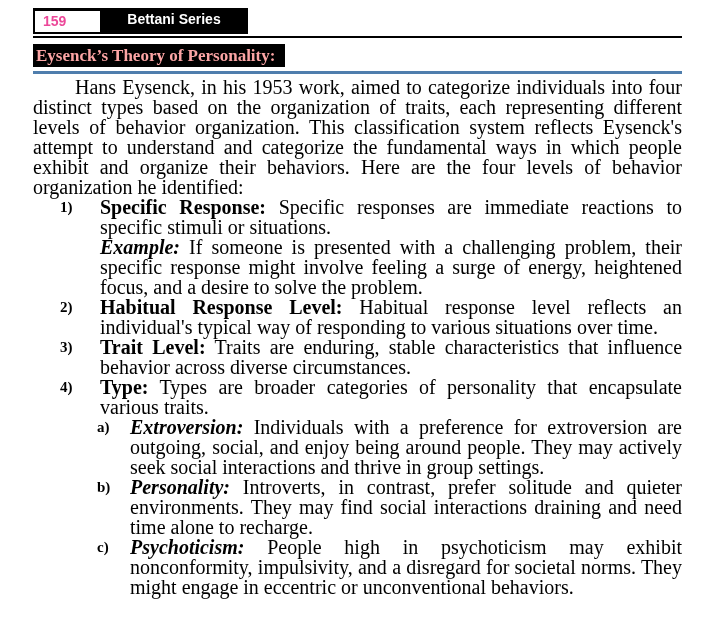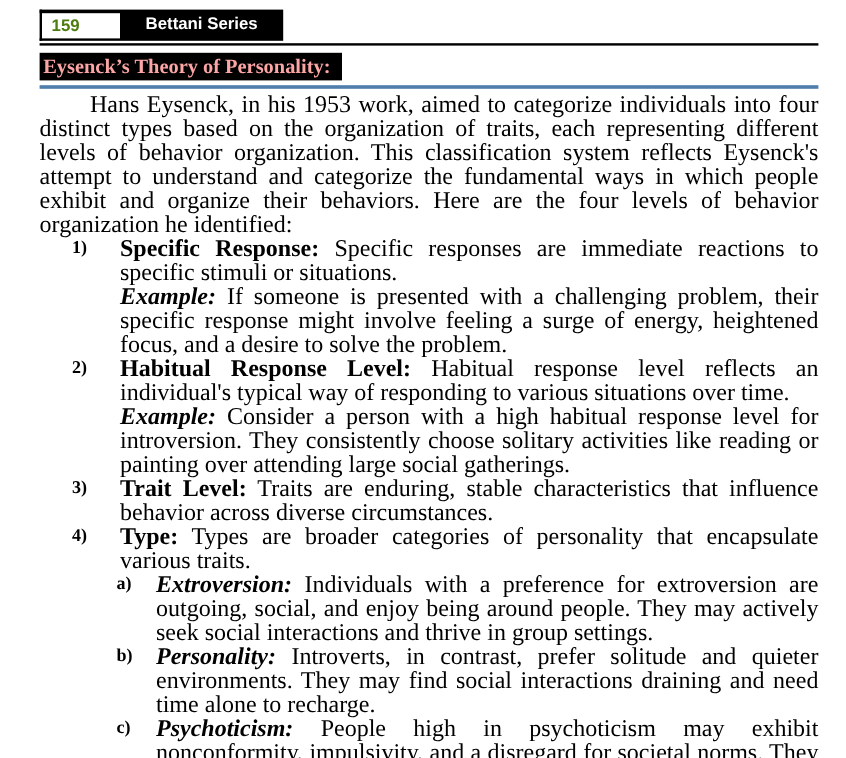--- a/index.html
+++ b/index.html
@@ -28,31 +28,31 @@
     font-family: "Liberation Sans", sans-serif;
     font-weight: bold;
   }
   .header-left { display: flex; align-items: stretch; }
   .page-num {
     width: 67px;
     border-top: 3px solid #000;
     border-left: 2px solid #000;
     border-bottom: 2px solid #000;
     background: #fff;
-    color: #4d7c0f;
+    color: #ec4899;
     font-size: 14px;
     padding: 2px 0 2px 8px;
     line-height: 17px;
   }
   .series-box {
     background: #000;
     color: #fff;
     font-size: 14px;
     padding: 2px 16px 2px 16px;
-    width: 136px;
+    width: 148px;
     text-align: center;
     line-height: 19px;
   }
   .subject {
     font-size: 15px;
     line-height: 24px;
     align-self: flex-end;
   }
   .header-rule {
     height: 2px;
@@ -139,21 +139,20 @@
 
       <div class="item">
         <span class="num">1)</span>
         <p class="para"><span class="item-title">Specific Response:</span> <span>Specific responses are immediate reactions to specific stimuli or situations.</span></p>
         <p class="para"><span class="example-label">Example:</span> <span>If someone is presented with a challenging problem, their specific response might involve feeling a surge of energy, heightened focus, and a desire to solve the problem.</span></p>
       </div>
 
       <div class="item">
         <span class="num">2)</span>
         <p class="para"><span class="item-title">Habitual Response Level:</span> <span>Habitual response level reflects an individual's typical way of responding to various situations over time.</span></p>
-        <p class="para"><span class="example-label">Example:</span> <span>Consider a person with a high habitual response level for introversion. They consistently choose solitary activities like reading or painting over attending large social gatherings.</span></p>
       </div>
 
       <div class="item">
         <span class="num">3)</span>
         <p class="para"><span class="item-title">Trait Level:</span> <span>Traits are enduring, stable characteristics that influence behavior across diverse circumstances.</span></p>
       </div>
 
       <div class="item">
         <span class="num">4)</span>
         <p class="para"><span class="item-title">Type:</span> <span>Types are broader categories of personality that encapsulate various traits.</span></p>

